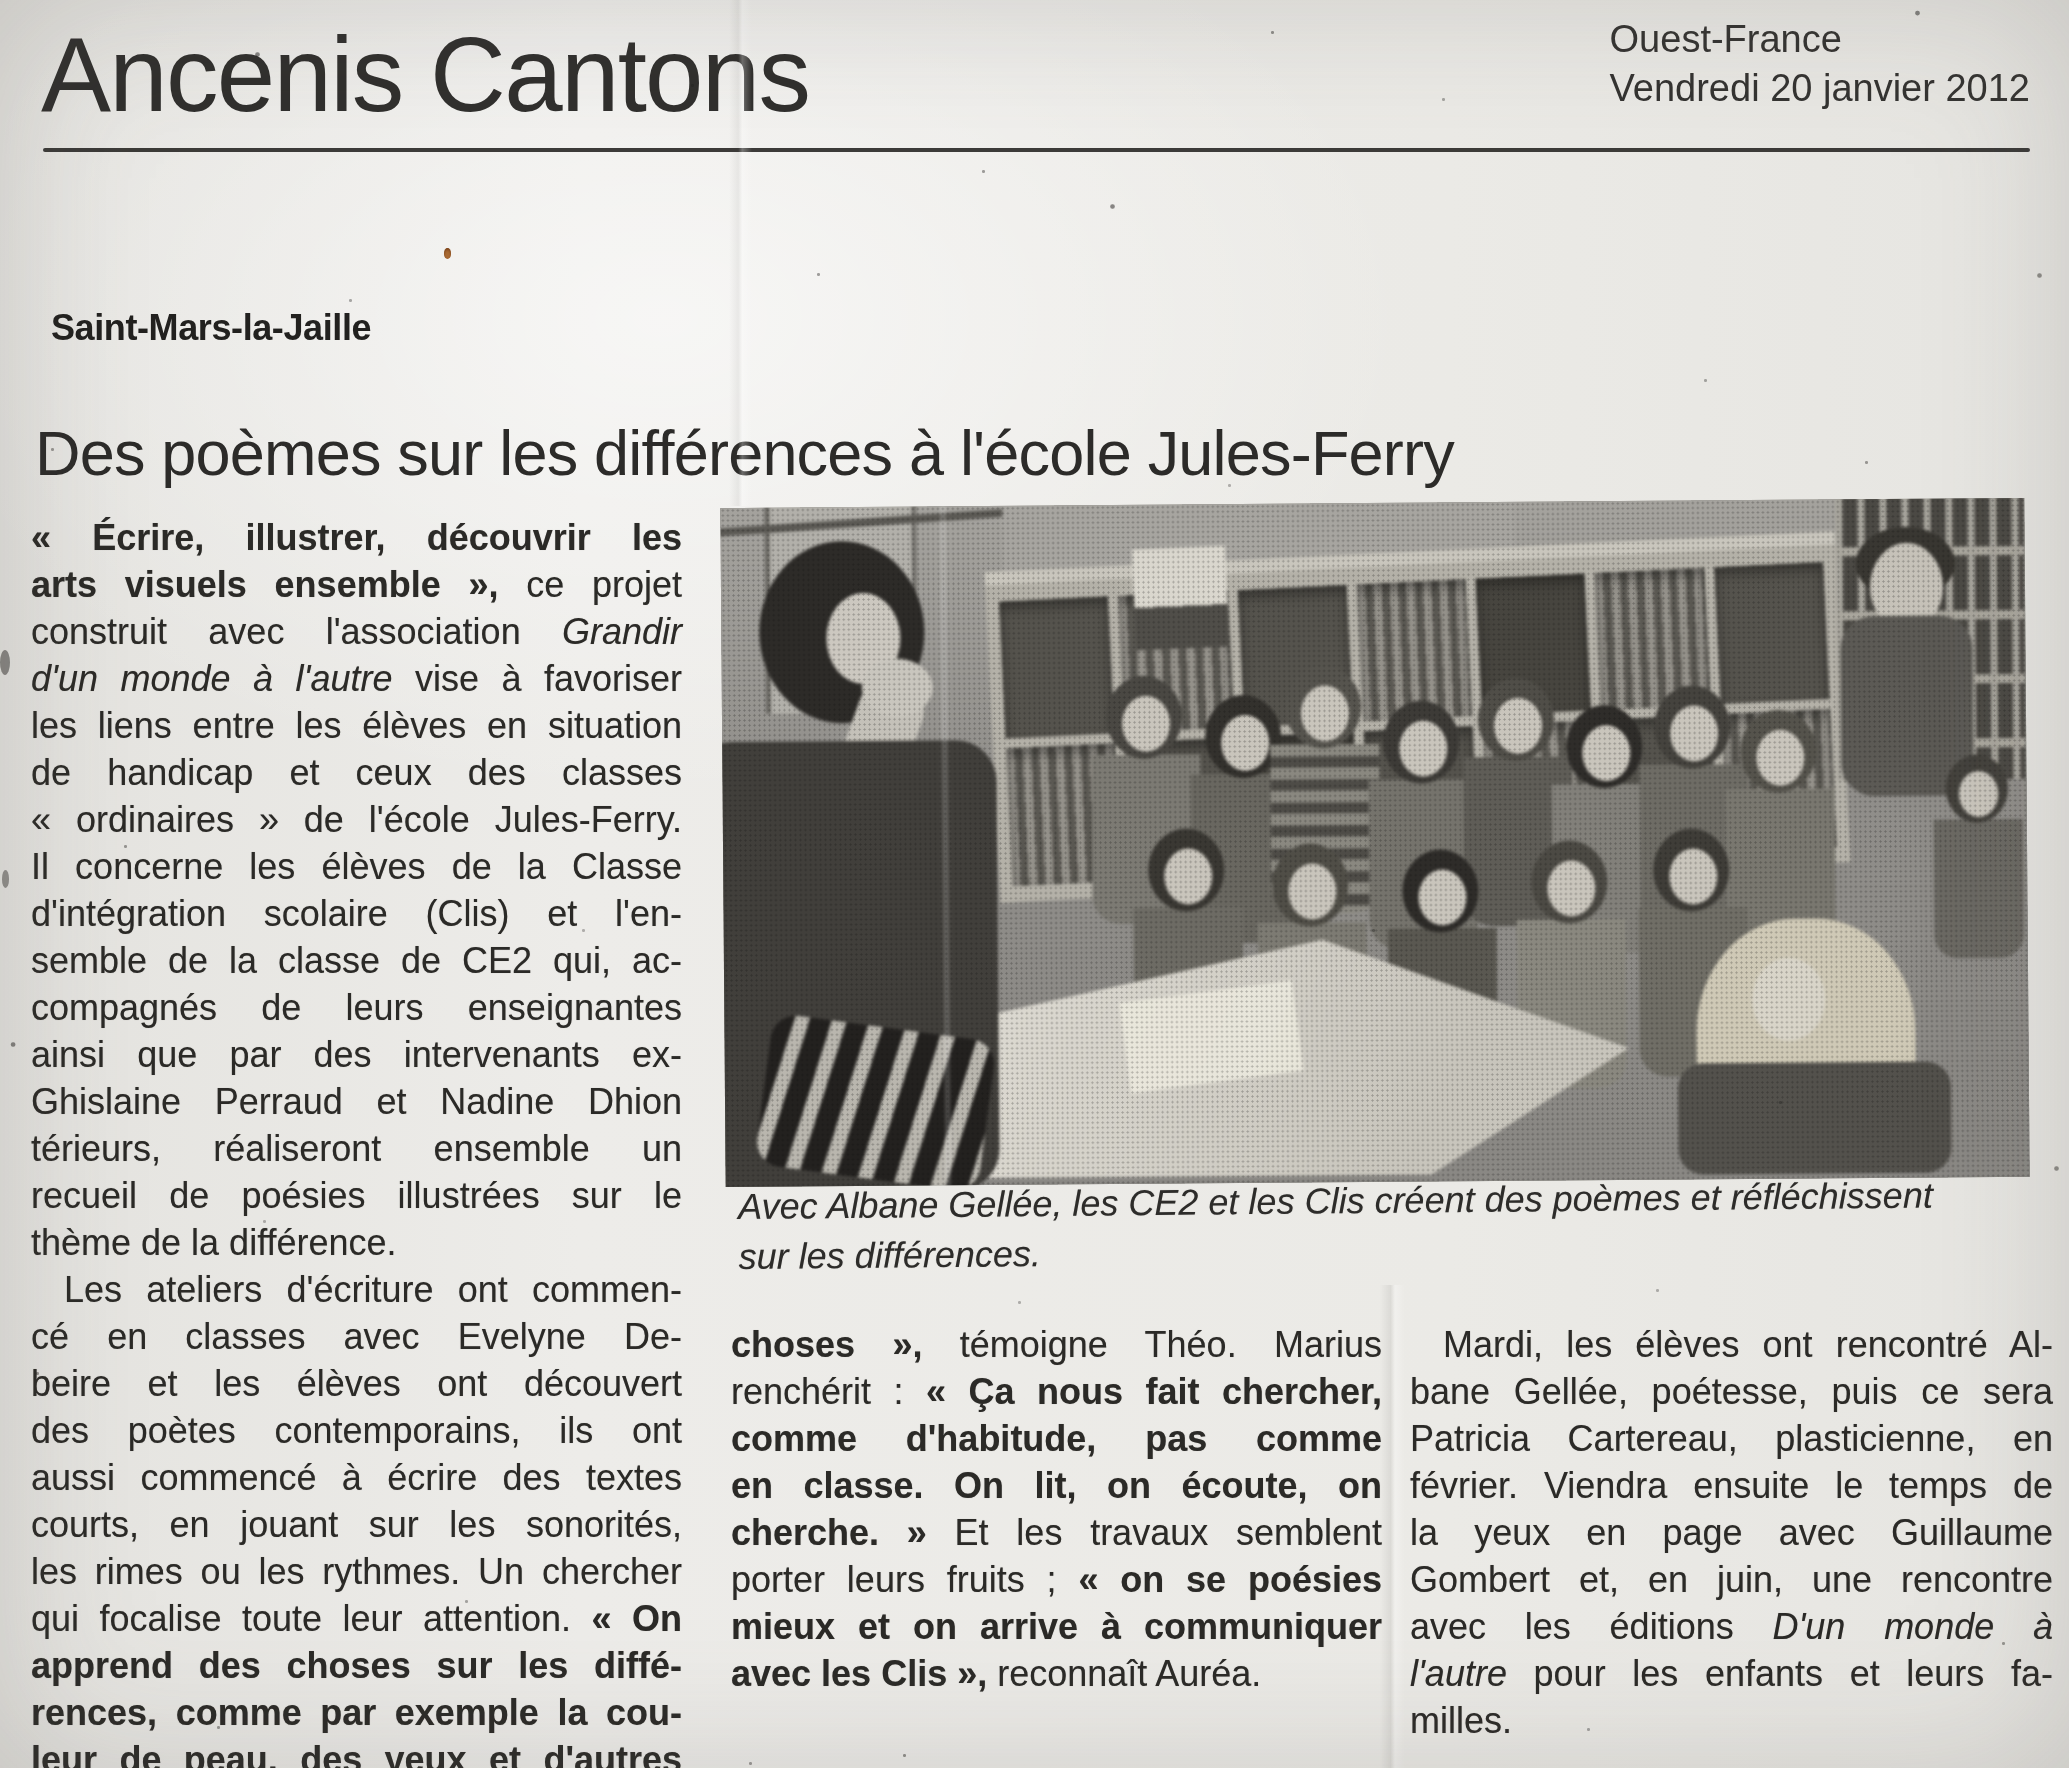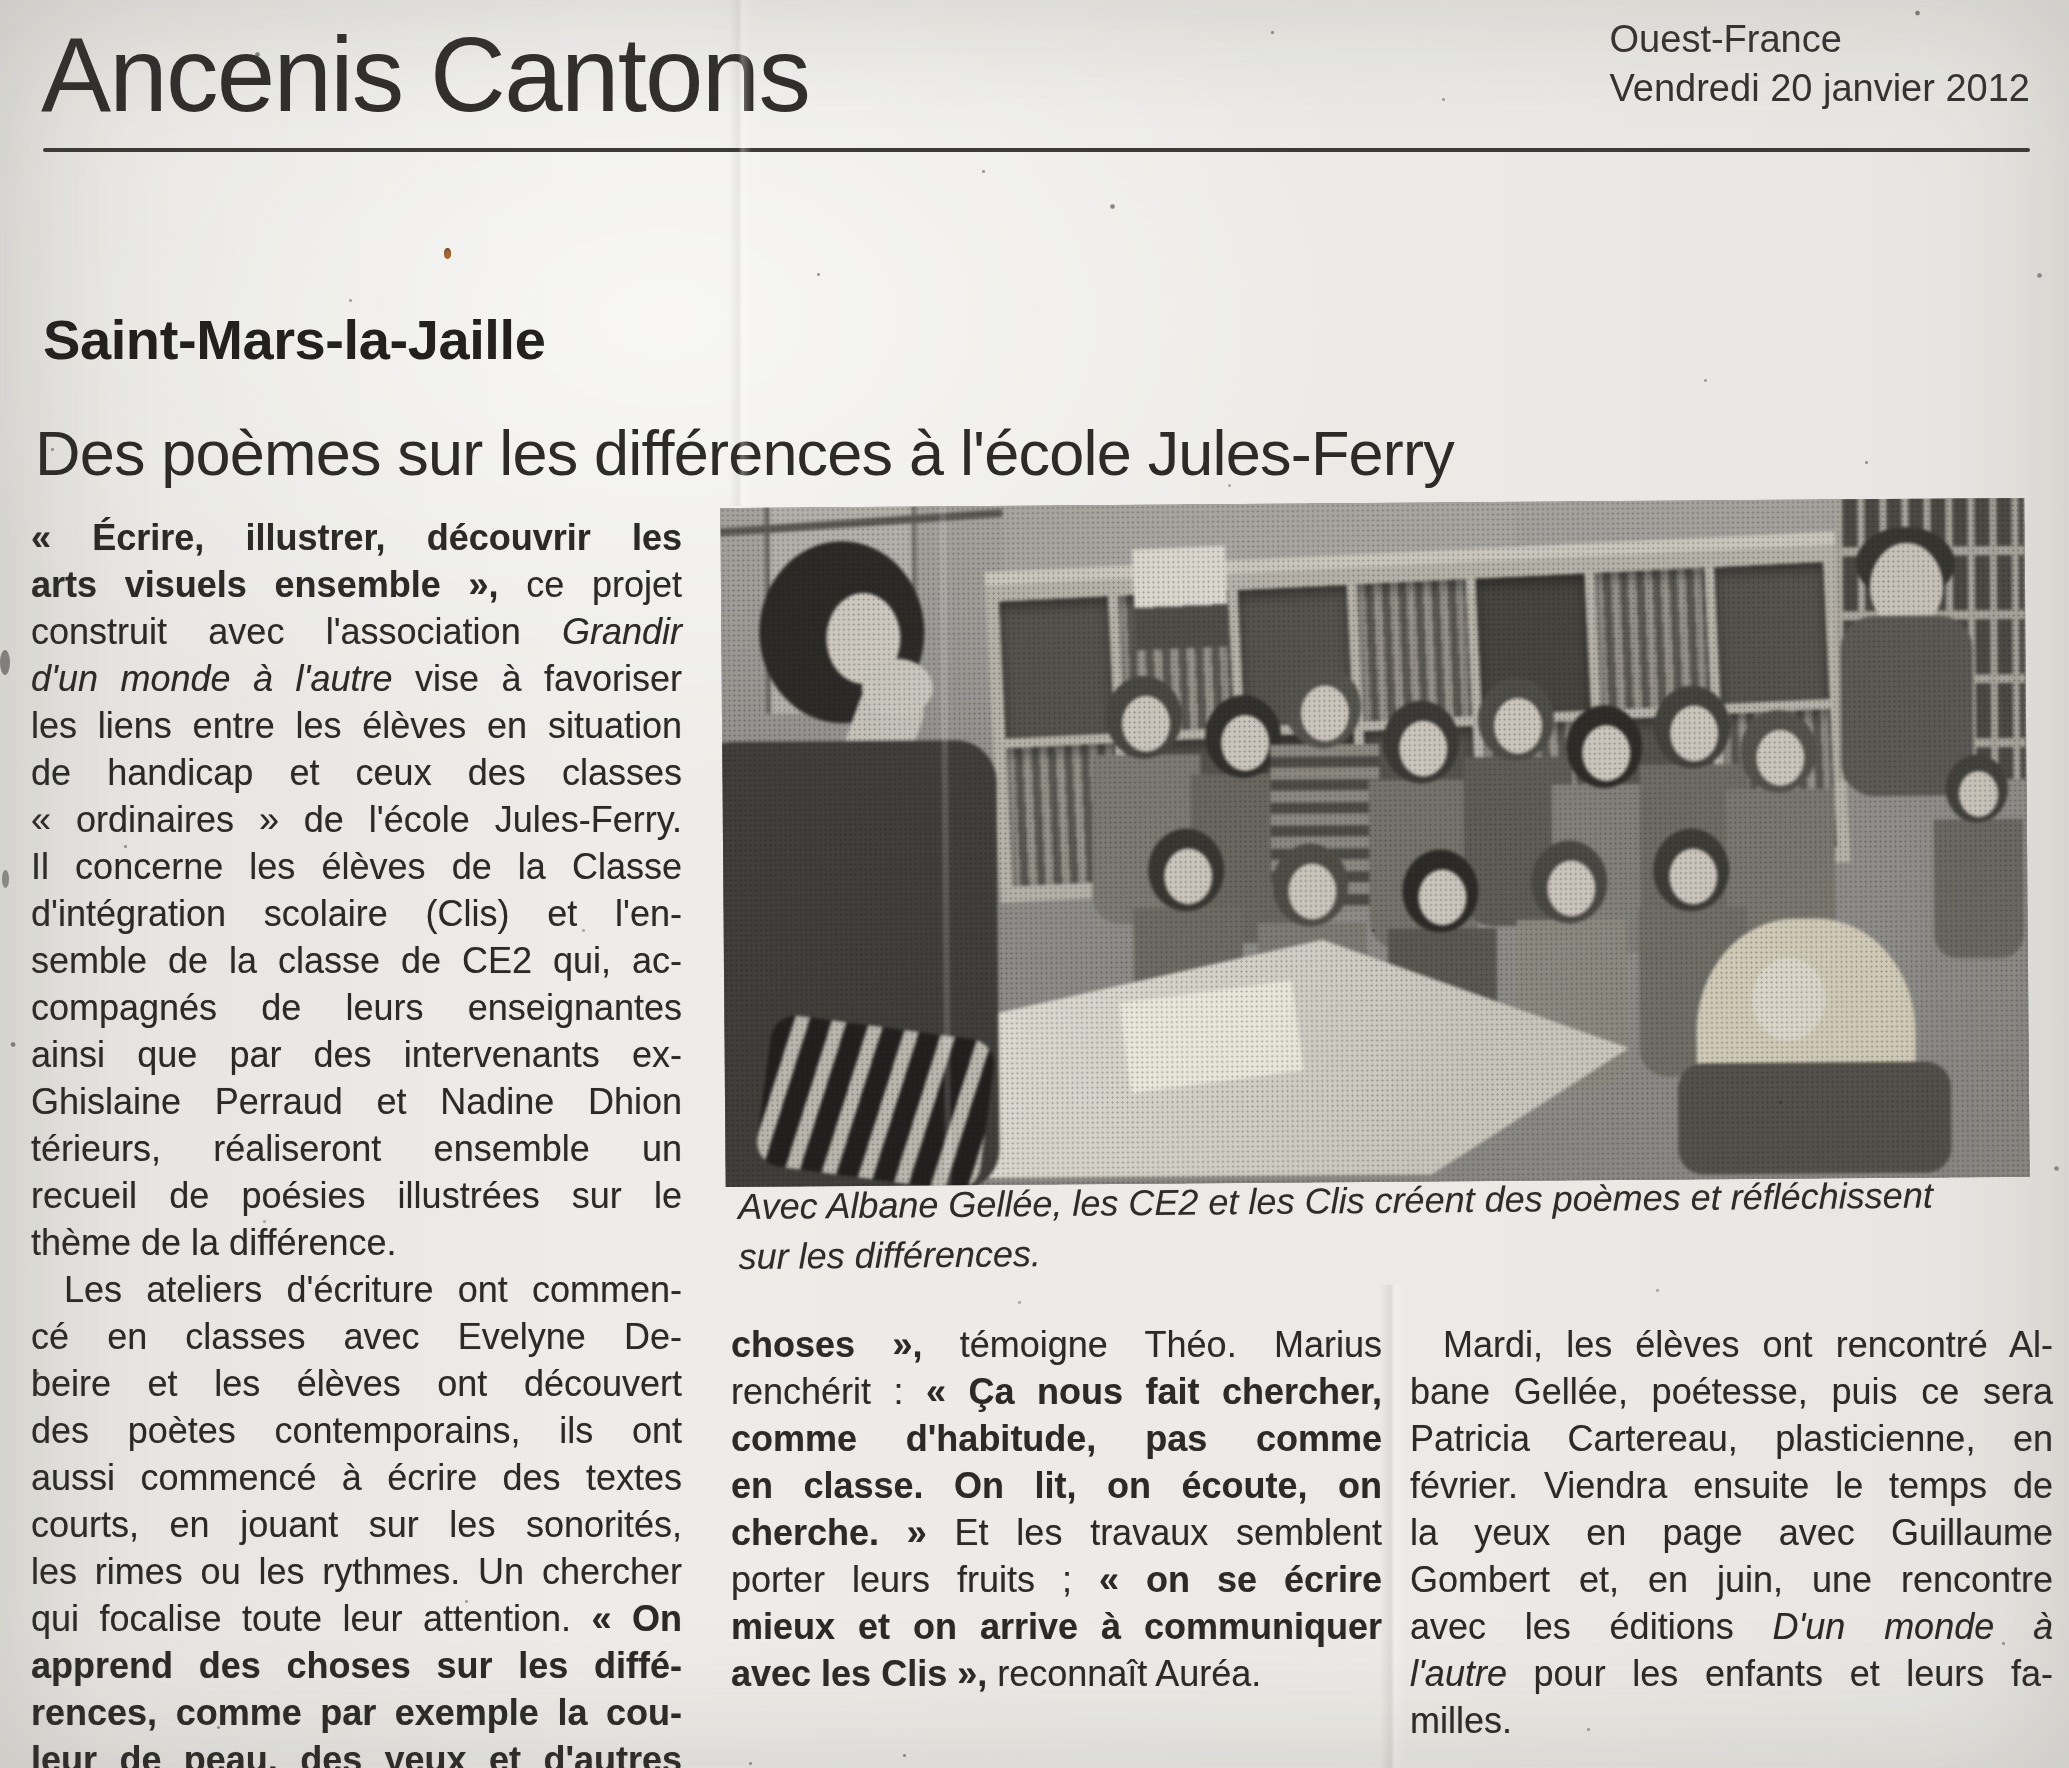--- a/index.html
+++ b/index.html
@@ -7,21 +7,21 @@
   .paper{position:relative;width:2070px;height:1769px;overflow:hidden;
     background:
       radial-gradient(1157px 744px at 32% 18%, rgba(255,255,255,.55), rgba(255,255,255,0) 65%),
       linear-gradient(90deg,#e4e3df,#edecE9 28%,#ebeae6 70%,#e6e5e1);
   }
   .abs{position:absolute;}
   
   .section-title{left:41px;top:21.5px;font-size:105px;line-height:1;letter-spacing:-1.7px;color:#302f2d;}
   .mast-right{right:40px;top:15px;font-size:38px;line-height:49px;color:#343331;}
   .rule{left:43px;top:148px;width:1987px;height:4.1px;background:#2c2b29;border-radius:2.5px;opacity:.92;}
-  .locality{left:43px;top:307px;font-size:56px;font-weight:700;letter-spacing:-0.4px;color:#22211f;}
+  .locality{left:51px;top:307px;font-size:36px;font-weight:700;letter-spacing:-0.4px;color:#22211f;}
   .headline{left:35px;top:417px;font-size:63px;font-weight:400;letter-spacing:-0.8px;color:#2c2b29;white-space:nowrap;}
   
   .col{position:absolute;font-size:36px;line-height:47px;color:#2b2a27;text-shadow:0 0 0.8px rgba(45,43,40,.35);}
   .col-left{left:31px;top:514px;width:651px;}
   .col-mid{left:731px;top:1321px;width:651px;}
   .col-right{left:1410px;top:1321px;width:643px;}
   .tline{text-align:justify;text-align-last:justify;}
   .tline.nojust{text-align-last:left;}
   .tline.indent{text-indent:33px;}
   .b{font-weight:700;}
@@ -213,21 +213,21 @@
       <div class="tline"><span class="b">apprend des choses sur les diffé-</span></div>
       <div class="tline"><span class="b">rences, comme par exemple la cou-</span></div>
       <div class="tline"><span class="b">leur de peau, des yeux et d'autres</span></div>
     </div>
   <div class="col col-mid">
       <div class="tline"><span class="b">choses »,</span><span class=""> témoigne Théo. Marius</span></div>
       <div class="tline"><span class="">renchérit : </span><span class="b">« Ça nous fait chercher,</span></div>
       <div class="tline"><span class="b">comme d'habitude, pas comme</span></div>
       <div class="tline"><span class="b">en classe. On lit, on écoute, on</span></div>
       <div class="tline"><span class="b">cherche. »</span><span class=""> Et les travaux semblent</span></div>
-      <div class="tline"><span class="">porter leurs fruits ; </span><span class="b">« on se écrire</span></div>
+      <div class="tline"><span class="">porter leurs fruits ; </span><span class="b">« on se poésies</span></div>
       <div class="tline"><span class="b">mieux et on arrive à communiquer</span></div>
       <div class="tline nojust"><span class="b">avec les Clis »,</span><span class=""> reconnaît Auréa.</span></div>
     </div>
   <div class="col col-right">
       <div class="tline indent"><span class="">Mardi, les élèves ont rencontré Al-</span></div>
       <div class="tline"><span class="">bane Gellée, poétesse, puis ce sera</span></div>
       <div class="tline"><span class="">Patricia Cartereau, plasticienne, en</span></div>
       <div class="tline"><span class="">février. Viendra ensuite le temps de</span></div>
       <div class="tline"><span class="">la yeux en page avec Guillaume</span></div>
       <div class="tline"><span class="">Gombert et, en juin, une rencontre</span></div>

